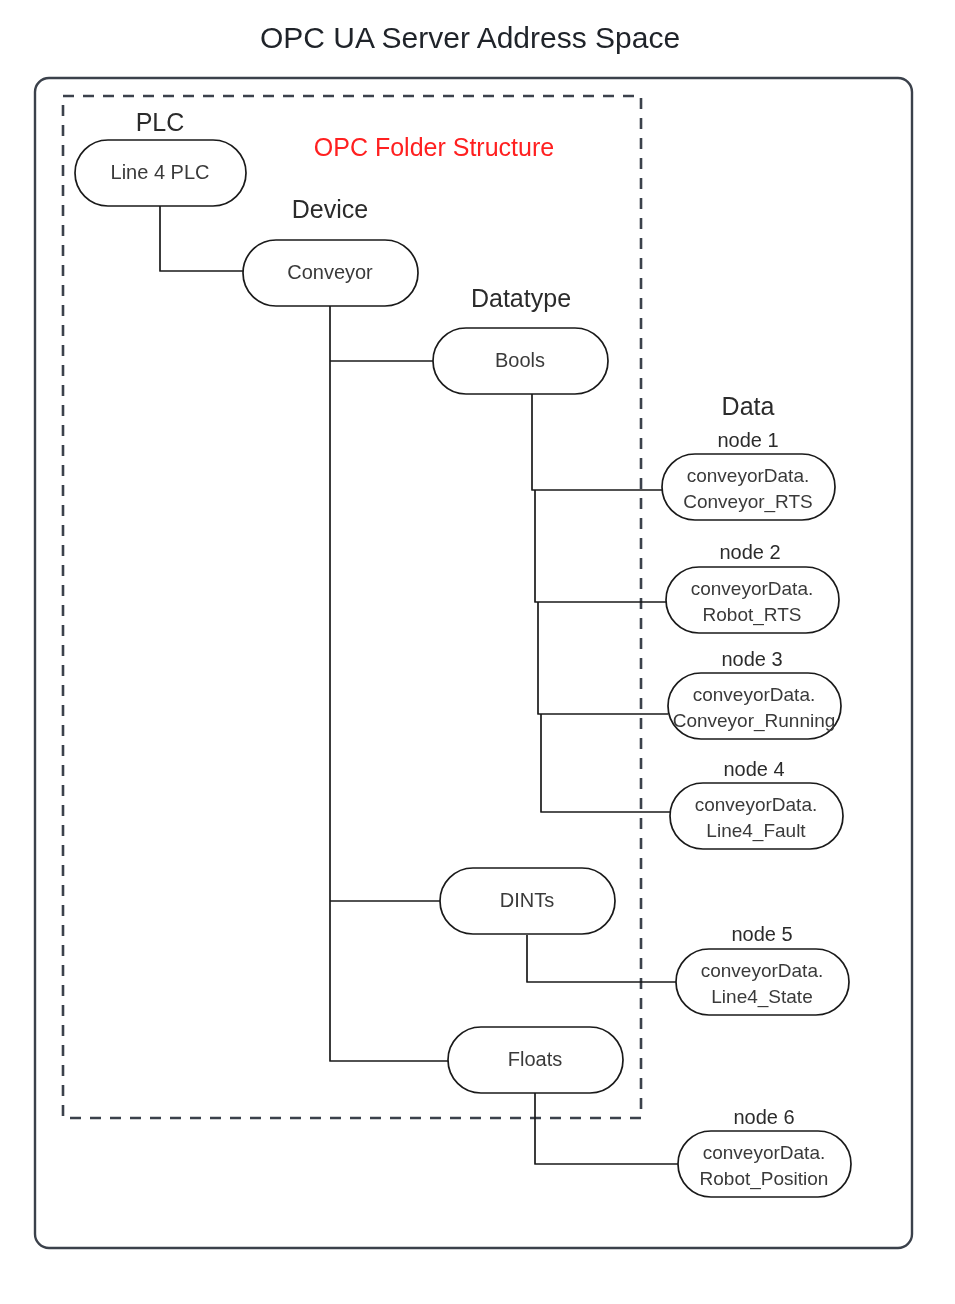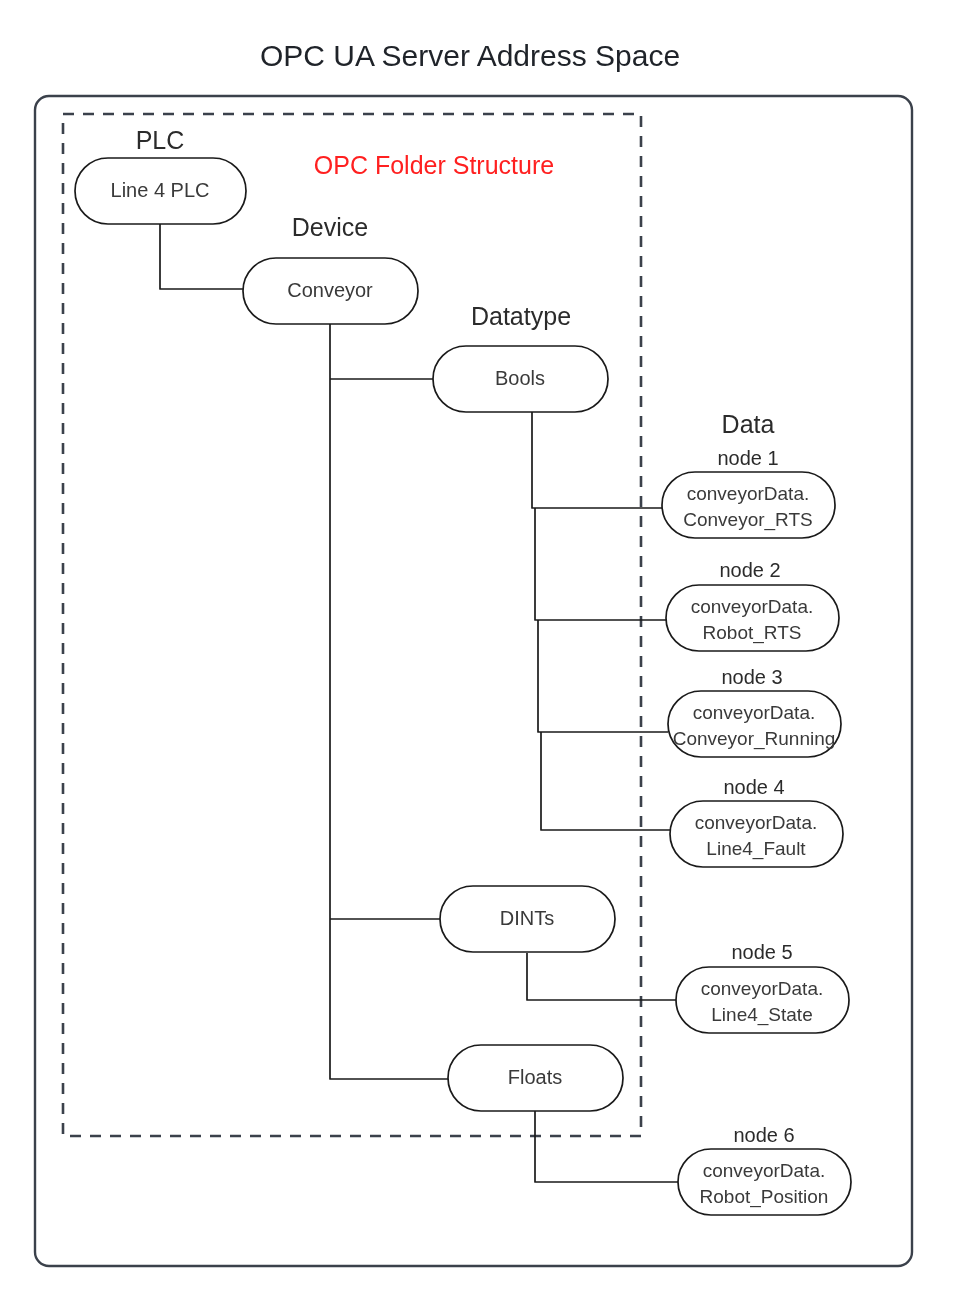--- a/index.html
+++ b/index.html
@@ -9,21 +9,21 @@
   }
   body {
     width: 955px;
     height: 1304px;
     position: relative;
     font-family: "Liberation Sans", sans-serif;
     overflow: hidden;
   }
   #diagram-root {
     position: absolute;
-    left: 0; top: 18px;
+    left: 0; top: 0;
     width: 955px;
     height: 920px;
   }
   svg#diagram-svg {
     position: absolute;
     left: 0; top: 0;
     width: 955px;
     height: 1304px;
     display: block;
   }

